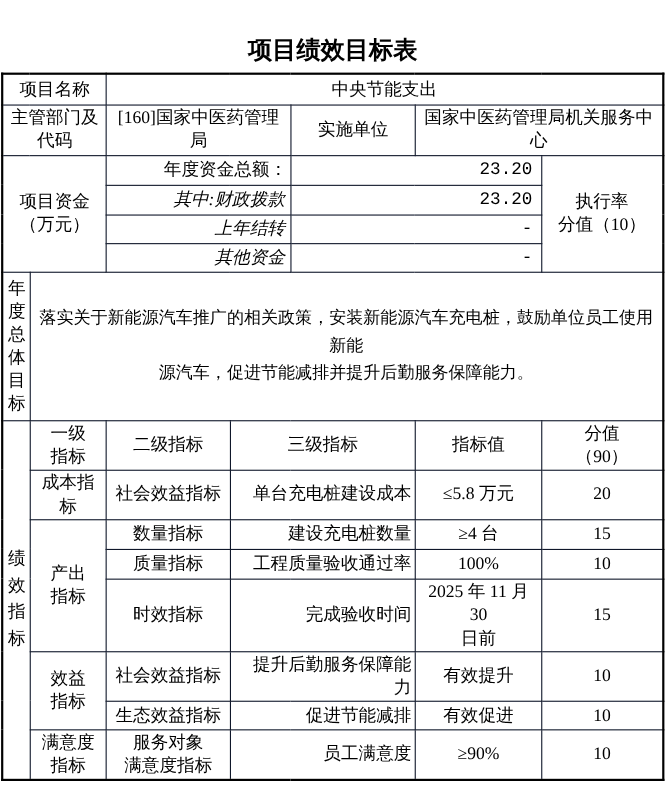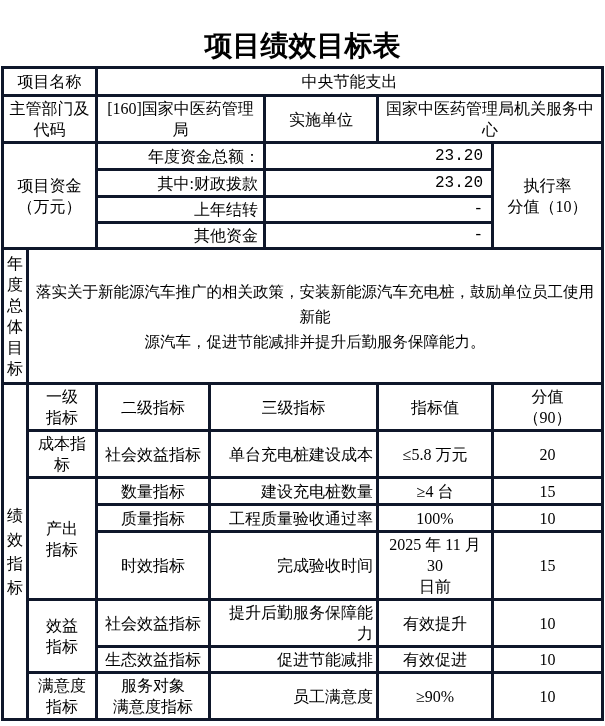--- a/index.html
+++ b/index.html
@@ -8,59 +8,59 @@
     width: 605px;
     height: 726px;
     background: #ffffff;
     color: #000000;
     font-family: "Liberation Serif", "DejaVu Serif", serif;
     overflow: hidden;
   }
   .title {
     padding-top: 33px;
     text-align: center;
-    font-size: 28px;
+    font-size: 22px;
     font-weight: bold;
     line-height: 26px;
   }
   .subtitle {
     margin-top: 13px;
     text-align: center;
     font-size: 15px;
     line-height: 18px;
   }
   table.main {
     width: 600px;
     margin: 7px auto 0 auto;
     border-collapse: collapse;
     table-layout: fixed;
     border: 2px solid #000000;
   }
   td {
-    border: 3px solid #0f172a;
+    border: 1px solid #0f172a;
     font-size: 16px;
     line-height: 21px;
     text-align: center;
     vertical-align: middle;
     padding: 1px 3px;
     white-space: pre-line;
     overflow: hidden;
   }
   
   .rh28 { height: 28px; }
   .rh46 { height: 46px; }
   .rh27 { height: 27px; }
   .rh26 { height: 26px; }
   .rh135{ height: 135px; }
   .rh42 { height: 42px; }
   .rh43 { height: 43px; }
   .rh45 { height: 45px; }
   
   .al-left  { text-align: right;  padding-left: 10px; }
-  .al-right { text-align: right; padding-right: 5px; }
+  .al-right { text-align: right; padding-right: 5px; font-style: italic; }
   .al-rightv{ text-align: right; padding-right: 8px; font-family: Liberation Mono, monospace; }
   .cell-l3  { text-align: right;  padding-left: 6px; }
   .goal-text{
     text-align: center;
     padding: 4px 6px;
     font-size: 15.5px;
     line-height: 25px;
     vertical-align: middle;
   }
   .vert-goal { line-height: 21px; padding: 0; }

